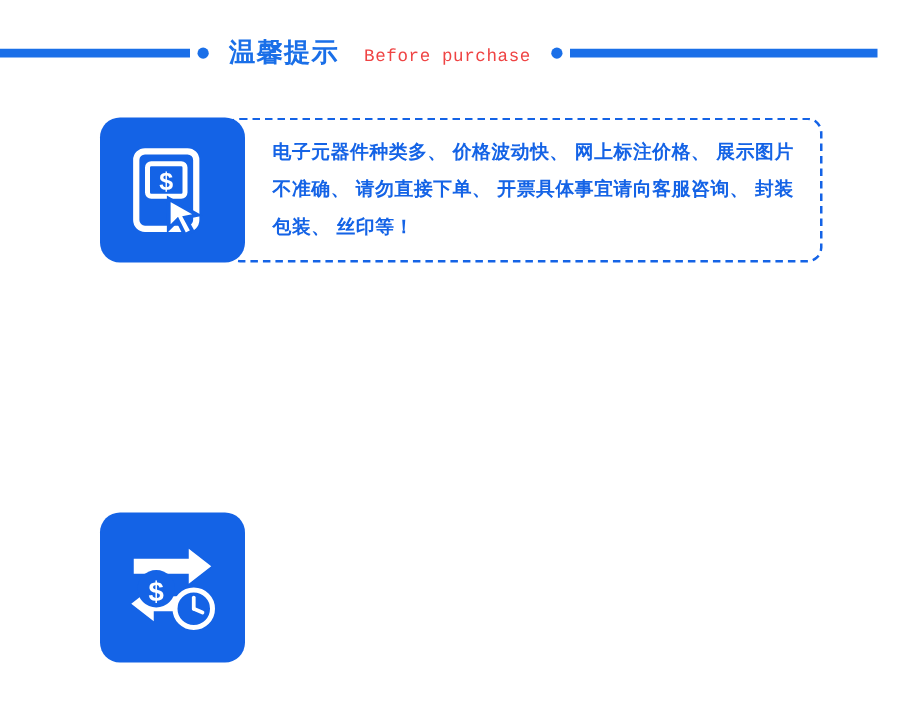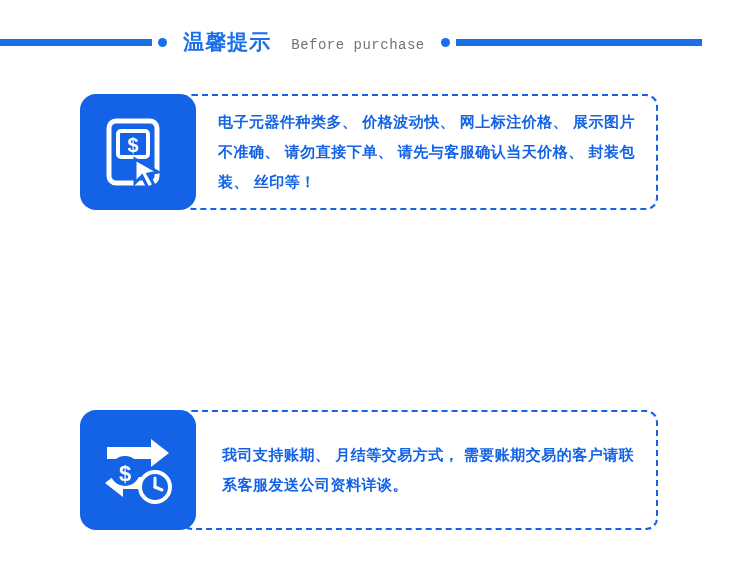--- a/index.html
+++ b/index.html
@@ -51,21 +51,21 @@
     padding: 0 10px;
     white-space: nowrap;
   }
   .title-cn {
     color: #1a6fe8;
     font-size: 21px;
     font-weight: bold;
     letter-spacing: 1px;
   }
   .title-en {
-    color: #737373;
+    color: #ef4444;
     font-size: 14px;
     font-family: "Liberation Mono", monospace;
     margin-left: 20px;
     letter-spacing: 0.5px;
   }
 
   
   .block {
     position: absolute;
     display: flex;
@@ -148,35 +148,32 @@
   <div class="block" id="block1">
     <div class="icon-box">
       <svg width="78" height="78" viewBox="0 0 78 78" aria-hidden="true">
         <rect x="10" y="8" width="48" height="62" rx="7" ry="7" fill="none" stroke="#ffffff" stroke-width="5"></rect>
         <rect x="19" y="18" width="30" height="26" rx="3" ry="3" fill="none" stroke="#ffffff" stroke-width="4"></rect>
         <text x="34" y="39" font-size="20" font-family="Liberation Sans, sans-serif" font-weight="bold" fill="#ffffff" text-anchor="middle">$</text>
         <path d="M36 46 L36 70 L43 63 L49 75 L55 72 L49 61 L59 59 Z" fill="#ffffff" stroke="#1463e6" stroke-width="3"></path>
       </svg>
     </div>
     <div class="text-box">
-      <p>电子元器件种类多、 价格波动快、 网上标注价格、 展示图片不准确、 请勿直接下单、 请先与客服确认当天价格、 封装包装、 丝印等！</p>
+      <p>电子元器件种类多、 价格波动快、 网上标注价格、 展示图片不准确、 请勿直接下单、 开票具体事宜请向客服咨询、 封装包装、 丝印等！</p>
     </div>
   </div>
 
 
   <div class="block" id="block3">
     <div class="icon-box">
       <svg width="82" height="78" viewBox="0 0 82 78" aria-hidden="true">
         <path d="M10 16 H54 L54 8 L72 22 L54 36 L54 28 H10 Z" fill="#ffffff"></path>
         <path d="M70 46 H26 L26 38 L8 52 L26 66 L26 58 H70 Z" fill="#ffffff"></path>
         <circle cx="28" cy="40" r="15" fill="#1463e6"></circle>
         <text x="28" y="50" font-size="22" font-family="Liberation Sans, sans-serif" font-weight="bold" fill="#ffffff" text-anchor="middle">$</text>
         <circle cx="58" cy="56" r="15" fill="#1463e6" stroke="#ffffff" stroke-width="4"></circle>
         <line x1="58" y1="56" x2="58" y2="47" stroke="#ffffff" stroke-width="3" stroke-linecap="round"></line>
         <line x1="58" y1="56" x2="65" y2="59" stroke="#ffffff" stroke-width="3" stroke-linecap="round"></line>
       </svg>
     </div>
-    <div class="text-box">
-      <p>我司支持账期、 月结等交易方式， 需要账期交易的客户请联系客服发送公司资料详谈。</p>
-    </div>
   </div>
 
 </div>
 
 </body></html>

